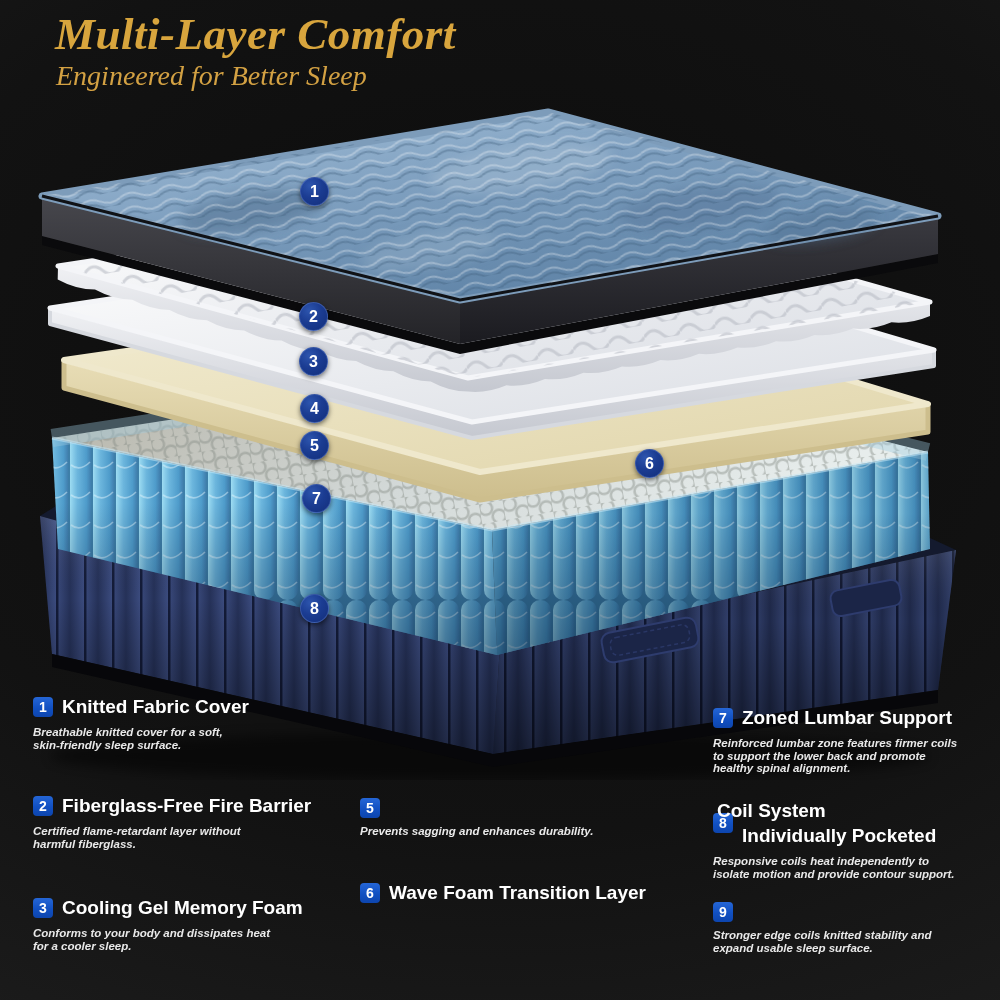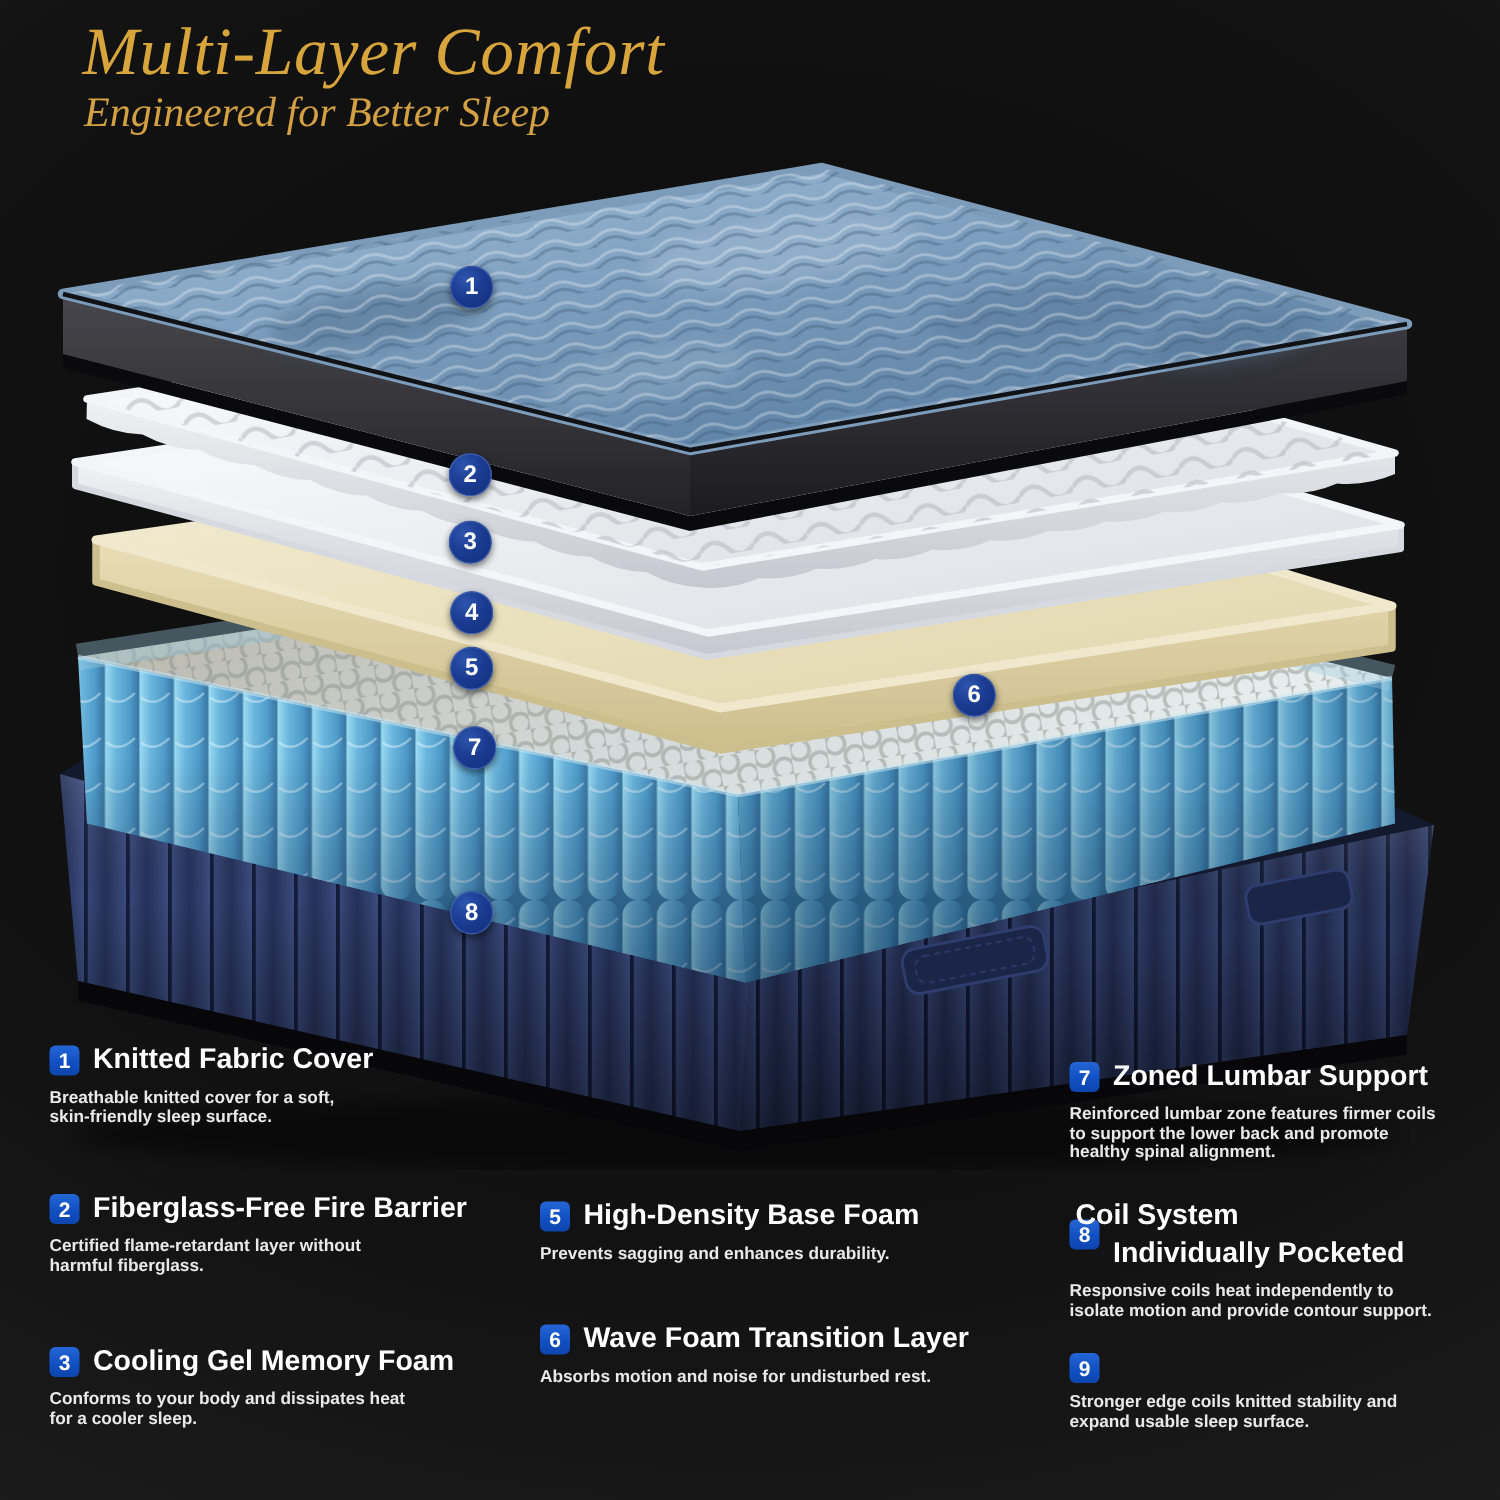--- a/index.html
+++ b/index.html
@@ -4,21 +4,21 @@
 <style>
   html,body{margin:0;padding:0;background:#000;}
   .stage{
     position:relative;width:1000px;height:1000px;overflow:hidden;
     background:radial-gradient(130% 95% at 50% 38%, #0c0c0c 0%, #121212 48%, #222222 100%);
     font-family:"Liberation Sans", sans-serif;
   }
   
   .title{
     position:absolute;left:55px;top:8px;
-    font-family:"Liberation Serif", serif;font-style:italic;font-weight:normal;
+    font-family:"Liberation Serif", serif;font-style:italic;font-weight:bold;
     font-size:45px;letter-spacing:.5px;color:#d8a53d;
   }
   .subtitle{
     position:absolute;left:56px;top:60px;
     font-family:"Liberation Serif", serif;font-style:italic;
     font-size:28px;color:#d3a143;
   }
   
   .diagram-svg{position:absolute;left:0;top:0;}
   .co{
@@ -35,21 +35,21 @@
   .badge{
     flex:0 0 auto;width:20px;height:20px;border-radius:4px;
     background:linear-gradient(180deg,#2566d6 0%,#1150c2 55%,#0d45ae 100%);
     color:#fff;font-size:14px;font-weight:bold;
     display:flex;align-items:center;justify-content:center;line-height:1;
   }
   .btitle{display:inline-block;color:#fff;font-size:19px;font-weight:bold;line-height:25px;}
   .tl{display:block;white-space:nowrap;}
   .t2{margin-left:-25px;}
   .bdesc{margin-top:7px;color:#e9e9e9;font-size:11.5px;font-weight:bold;line-height:12.6px;}
-  .dl{white-space:nowrap;}
+  .dl{white-space:nowrap;font-style:italic;}
 </style>
 </head>
 <body>
 
 <div class="stage">
 
   <div class="title">Multi-Layer Comfort</div>
   <div class="subtitle">Engineered for Better Sleep</div>
 
   <svg class="diagram-svg" width="1000" height="780" viewBox="0 0 1000 780">
@@ -267,38 +267,32 @@
     </div>
     <div class="bdesc">
       <div class="dl">Conforms to your body and dissipates heat</div>
       <div class="dl">for a cooler sleep.</div>
     </div>
   </div>
 
   <div class="blk" style="left:360px;top:798px;width:320px">
     <div class="bhead">
       <span class="badge">5</span>
-      <span class="btitle">
-          <span class="tl">High-Density Base Foam</span>
-        </span>
     </div>
     <div class="bdesc">
       <div class="dl">Prevents sagging and enhances durability.</div>
     </div>
   </div>
 
   <div class="blk" style="left:360px;top:880px;width:320px">
     <div class="bhead">
       <span class="badge">6</span>
       <span class="btitle">
           <span class="tl">Wave Foam Transition Layer</span>
         </span>
-    </div>
-    <div class="bdesc">
-      <div class="dl">Absorbs motion and noise for undisturbed rest.</div>
     </div>
   </div>
 
   <div class="blk" style="left:713px;top:705px;width:285px">
     <div class="bhead">
       <span class="badge">7</span>
       <span class="btitle">
           <span class="tl">Zoned Lumbar Support</span>
         </span>
     </div>

